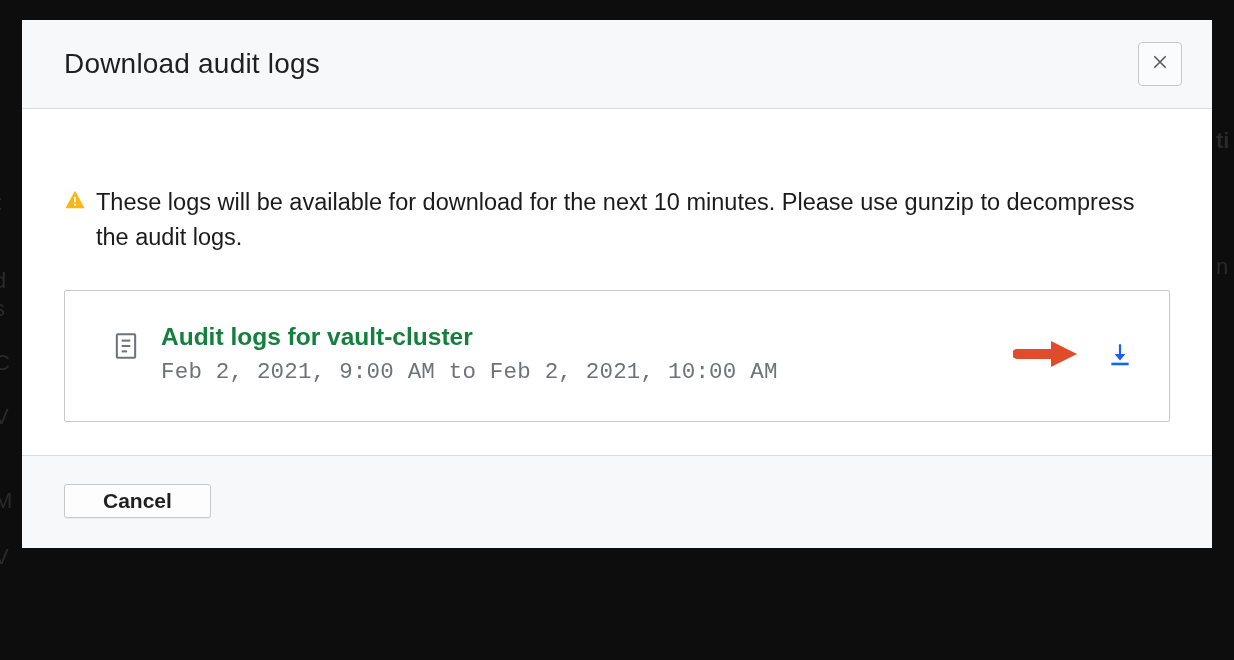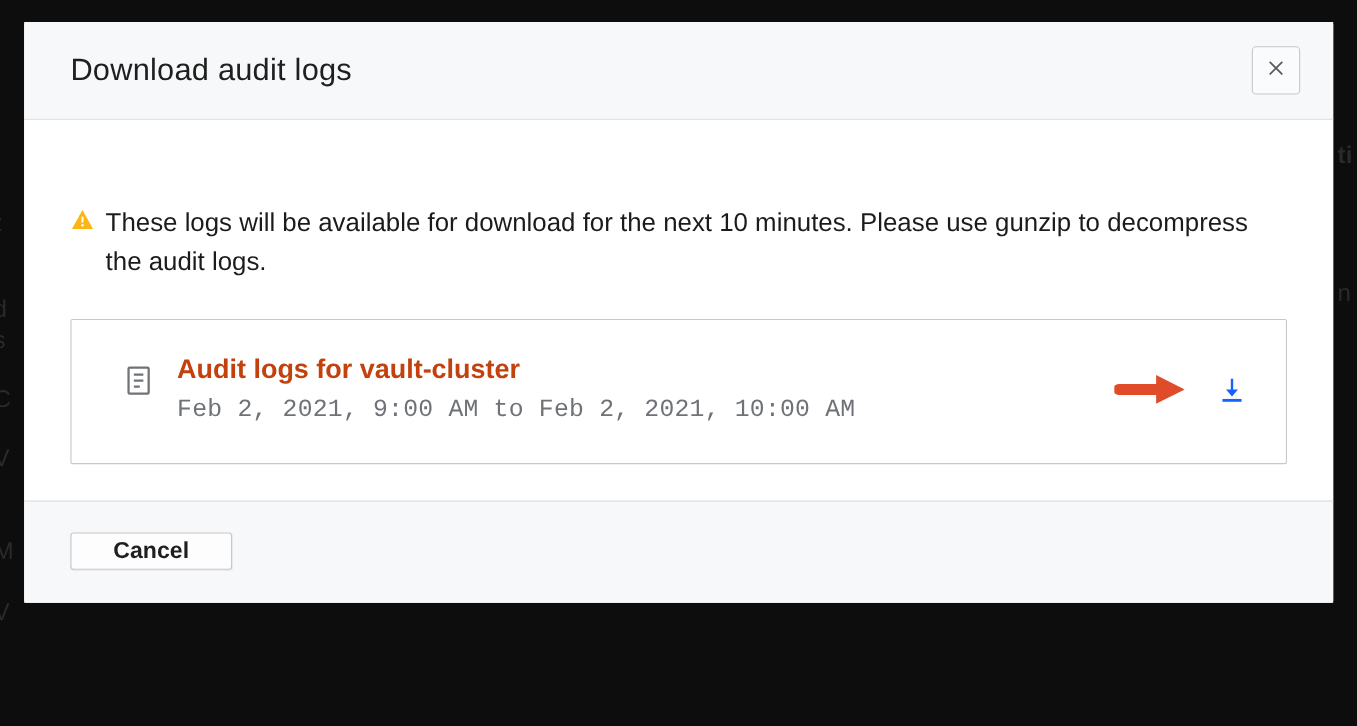--- a/index.html
+++ b/index.html
@@ -114,21 +114,21 @@
     }
     .log-info {
       flex: 1;
       display: flex;
       flex-direction: column;
       gap: 8px;
     }
     .log-title {
       font-size: 24.5px;
       font-weight: 700;
-      color: #c2410c;
+      color: #15803d;
     }
     .log-range {
       font-family: Liberation Mono, monospace;
       font-size: 22.5px;
       color: #6f7277;
       letter-spacing: 0.2px;
     }
     .pointer-arrow {
       flex: 0 0 auto;
       margin-right: 8px;

